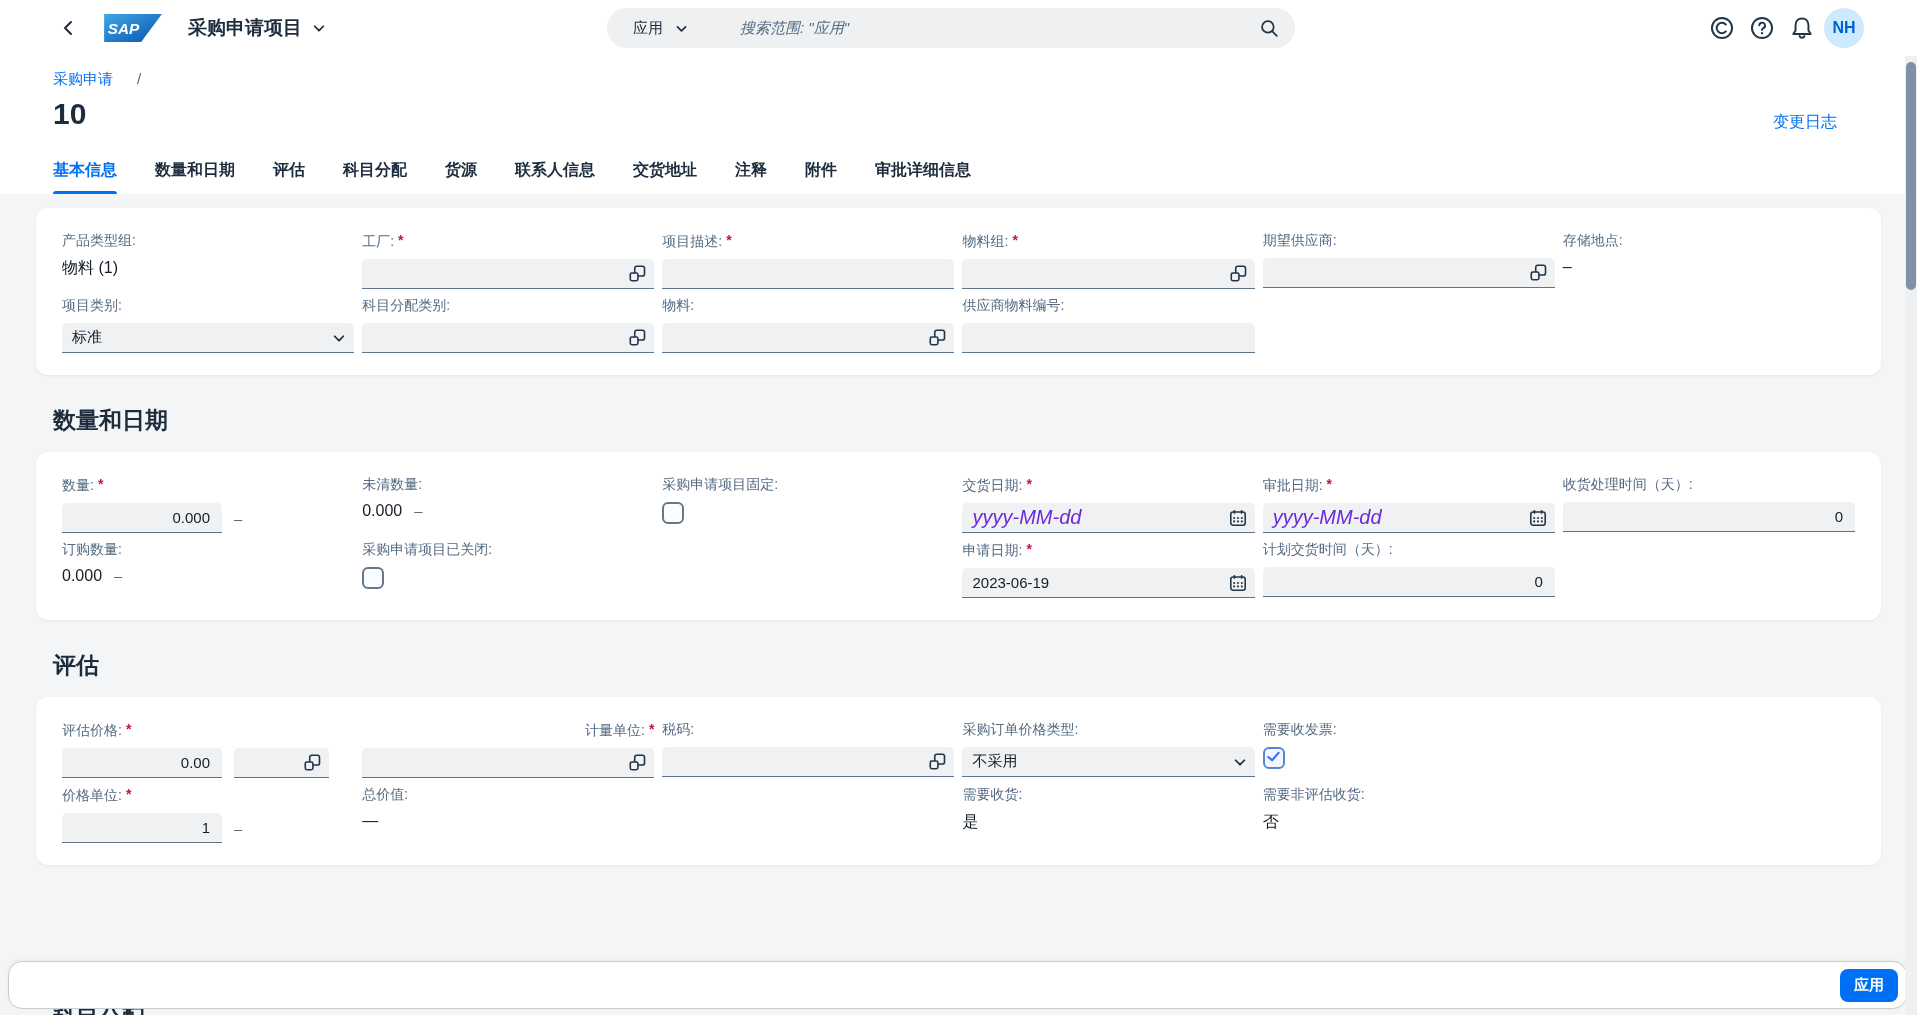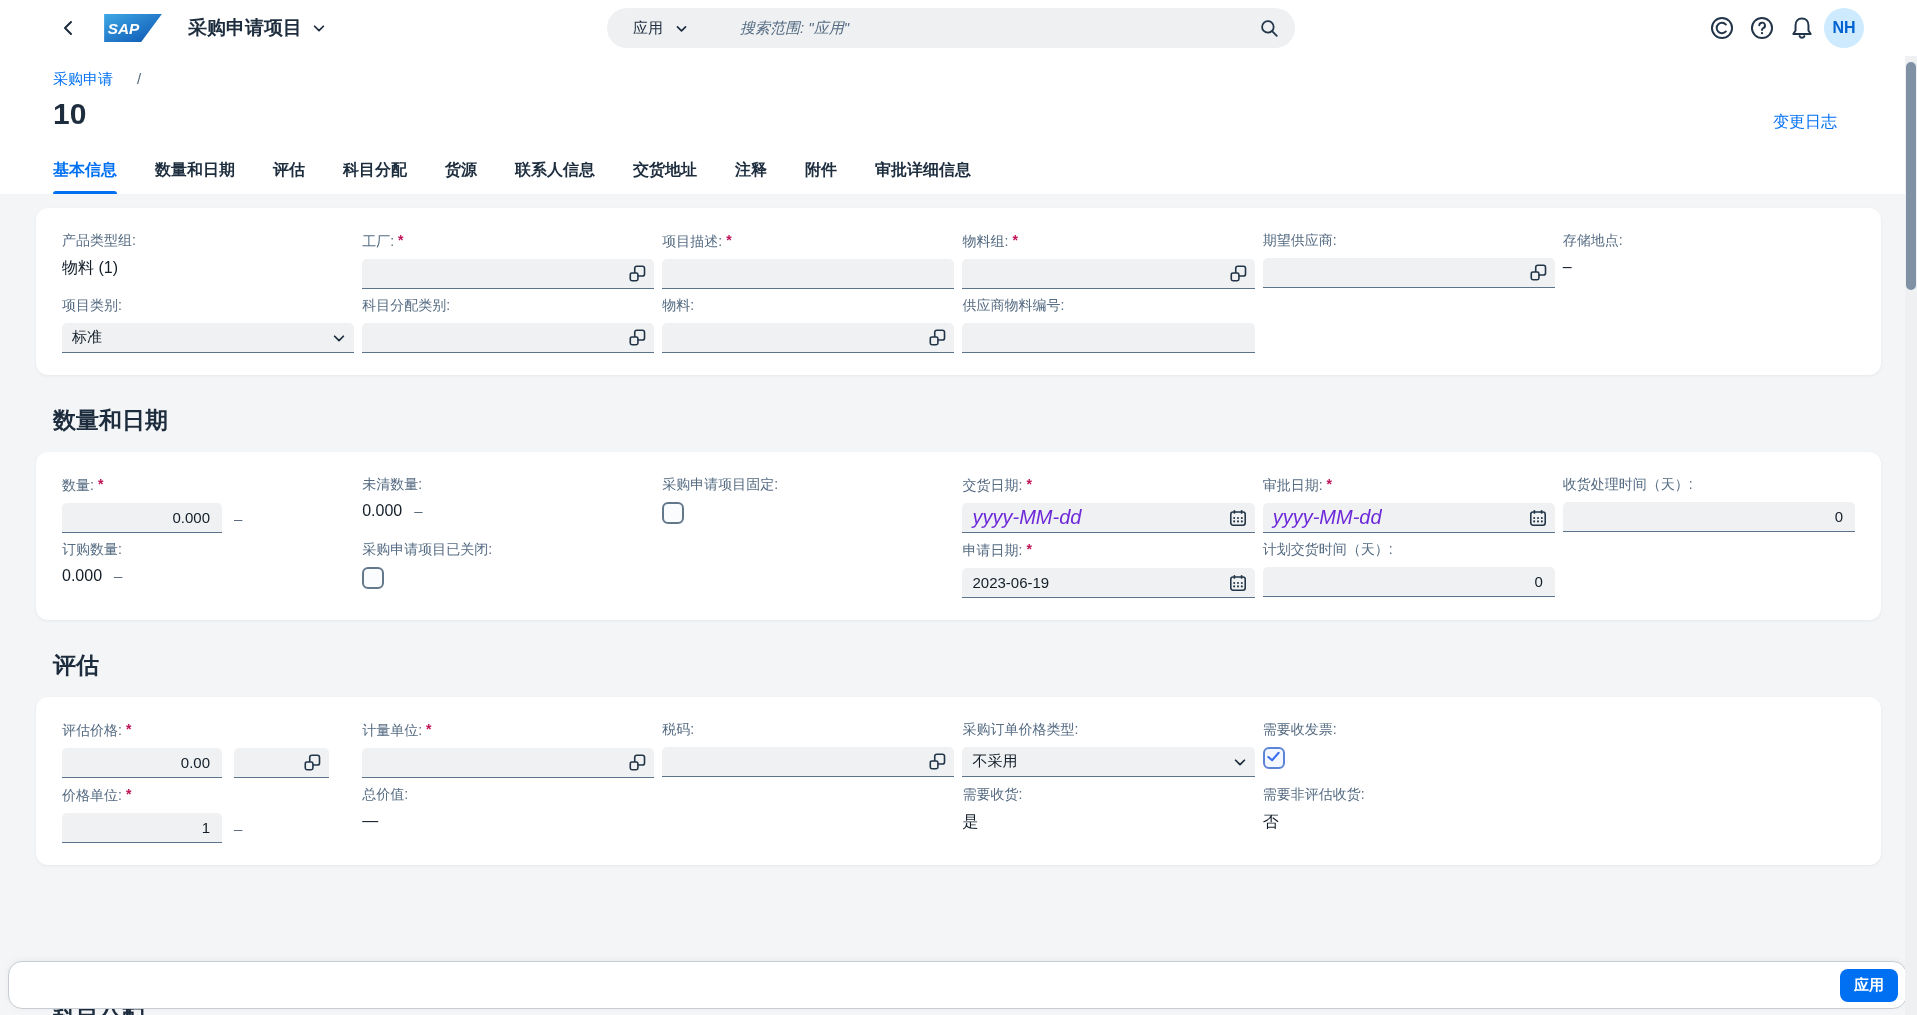--- a/index.html
+++ b/index.html
@@ -376,21 +376,21 @@
             <span class="ph"></span>
             <span class="ficon">
               <svg width="17" height="17" viewBox="0 0 16 16" fill="none">
                 <rect x="5.4" y="1.2" width="9.2" height="9.2" rx="2" stroke="#223548" stroke-width="1.5"></rect>
                 <rect x="1.2" y="7.6" width="7.2" height="7.2" rx="1.6" fill="#eff1f2" stroke="#223548" stroke-width="1.5"></rect>
               </svg>
             </span>
           </div>
         </div>
       </div>
-      <div class="cell" style="grid-area: 1 / 2;">
+      <div class="cell" style="grid-area: 1 / 2; text-align: right;">
         <div class="flabel"><span>计量单位:</span><span class="req">*</span></div>
         <div class="inp">
           <span class="ph"></span>
           <span class="ficon">
             <svg width="17" height="17" viewBox="0 0 16 16" fill="none">
               <rect x="5.4" y="1.2" width="9.2" height="9.2" rx="2" stroke="#223548" stroke-width="1.5"></rect>
               <rect x="1.2" y="7.6" width="7.2" height="7.2" rx="1.6" fill="#eff1f2" stroke="#223548" stroke-width="1.5"></rect>
             </svg>
           </span>
         </div>

